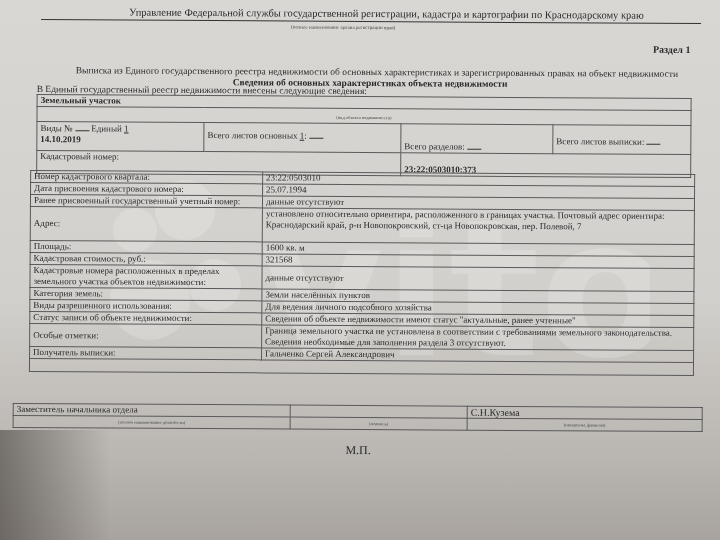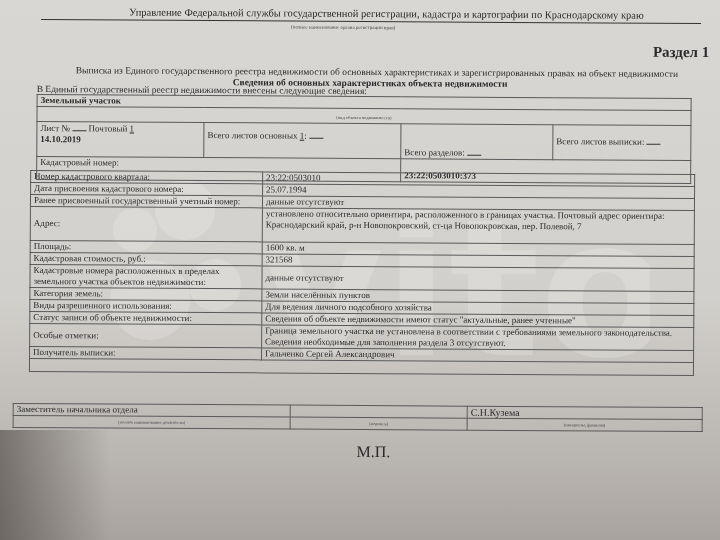--- a/index.html
+++ b/index.html
@@ -16,37 +16,37 @@
   }
   .watermark {
     position:absolute; left:90px; top:170px; width:560px; height:230px;
     pointer-events:none; opacity:0.18;
   }
   .page { position:absolute; left:0; top:0; width:720px; height:540px; transform: rotate(0.35deg); transform-origin: 360px 200px; }
 
   .org-line { position:absolute; left:40px; top:21px; width:660px; border-bottom:1px solid #333; height:0; }
   .org-name { position:absolute; left:128px; top:8px; font-size:10.5px; white-space:nowrap; }
   .org-caption { position:absolute; left:290px; top:25px; font-size:5px; white-space:nowrap; color:#444; }
-  .section-label { position:absolute; left:652px; top:42px; font-size:15px; font-weight:bold; }
+  .section-label { position:absolute; left:652px; top:42px; font-size:10px; font-weight:bold; }
   .extract-title { position:absolute; left:75px; top:67px; font-size:9.5px; white-space:nowrap; }
   .info-title { position:absolute; left:232px; top:78px; font-size:9.5px; font-weight:bold; white-space:nowrap; }
   .intro { position:absolute; left:36px; top:86px; font-size:9.5px; white-space:nowrap; }
 
   table.form { position:absolute; border-collapse:collapse; font-size:9px; }
   table.form td { border:1px solid #5a5a5c; padding:0 3px; vertical-align:top; line-height:11px; }
 
   .top { left:36px; top:96px; width:655px; }
   .top td { height:11px; }
   .main { left:30px; top:172px; width:665px; }
   .main td.lbl { width:225px; }
   .sign { left:14px; top:405px; width:690px; }
   .sign td { border:1px solid #5a5a5c; }
   .tiny { font-size:4.5px; text-align:center; color:#444; line-height:6px; }
   .bold { font-weight:bold; }
-  .mp { position:absolute; left:358px; top:443px; font-size:16px; }
+  .mp { position:absolute; left:347px; top:443px; font-size:12px; }
   .blank { display:inline-block; border-bottom:1px solid #333; width:14px; height:8px; vertical-align:baseline; }
 </style>
 </head>
 <body>
 
 <svg class="watermark" viewBox="0 0 560 230">
   <circle cx="45" cy="60" r="22" fill="#ffffff"></circle>
   <circle cx="95" cy="40" r="30" fill="#ffffff"></circle>
   <circle cx="60" cy="130" r="40" fill="#ffffff"></circle>
   <circle cx="125" cy="115" r="26" fill="#ffffff"></circle>
@@ -66,32 +66,32 @@
   <table class="form top">
     <tbody>
         <tr>
       <td colspan="4" class="bold">Земельный участок</td>
     </tr>
     <tr>
       <td colspan="4" class="tiny" style="height:14px;vertical-align:bottom;">(вид объекта недвижимости)</td>
     </tr>
     <tr>
       <td style="width:160px;">
-        <span>Лист №</span>
+        <span>Виды №</span>
         <span class="blank"></span>
-        <span>Почтовый</span>
+        <span>Единый</span>
         <span style="text-decoration:underline;">1</span><br>
         <span class="bold">14.10.2019</span>
       </td>
       <td style="width:190px;padding-top:6px;">
         <span>Всего листов основных</span>
         <span style="text-decoration:underline;">1</span>:
         <span class="blank"></span>
       </td>
-      <td style="width:145px;padding-top:22px;border-radius:9px;">
+      <td style="width:145px;padding-top:16px;border-radius:9px;">
         <span>Всего разделов:</span>
         <span class="blank"></span>
       </td>
       <td style="padding-top:10px;margin-left:15px;">
         <span>Всего листов выписки:</span>
         <span class="blank"></span>
       </td>
     </tr>
     <tr>
       <td colspan="2" style="height:22px;">Кадастровый номер:</td>

